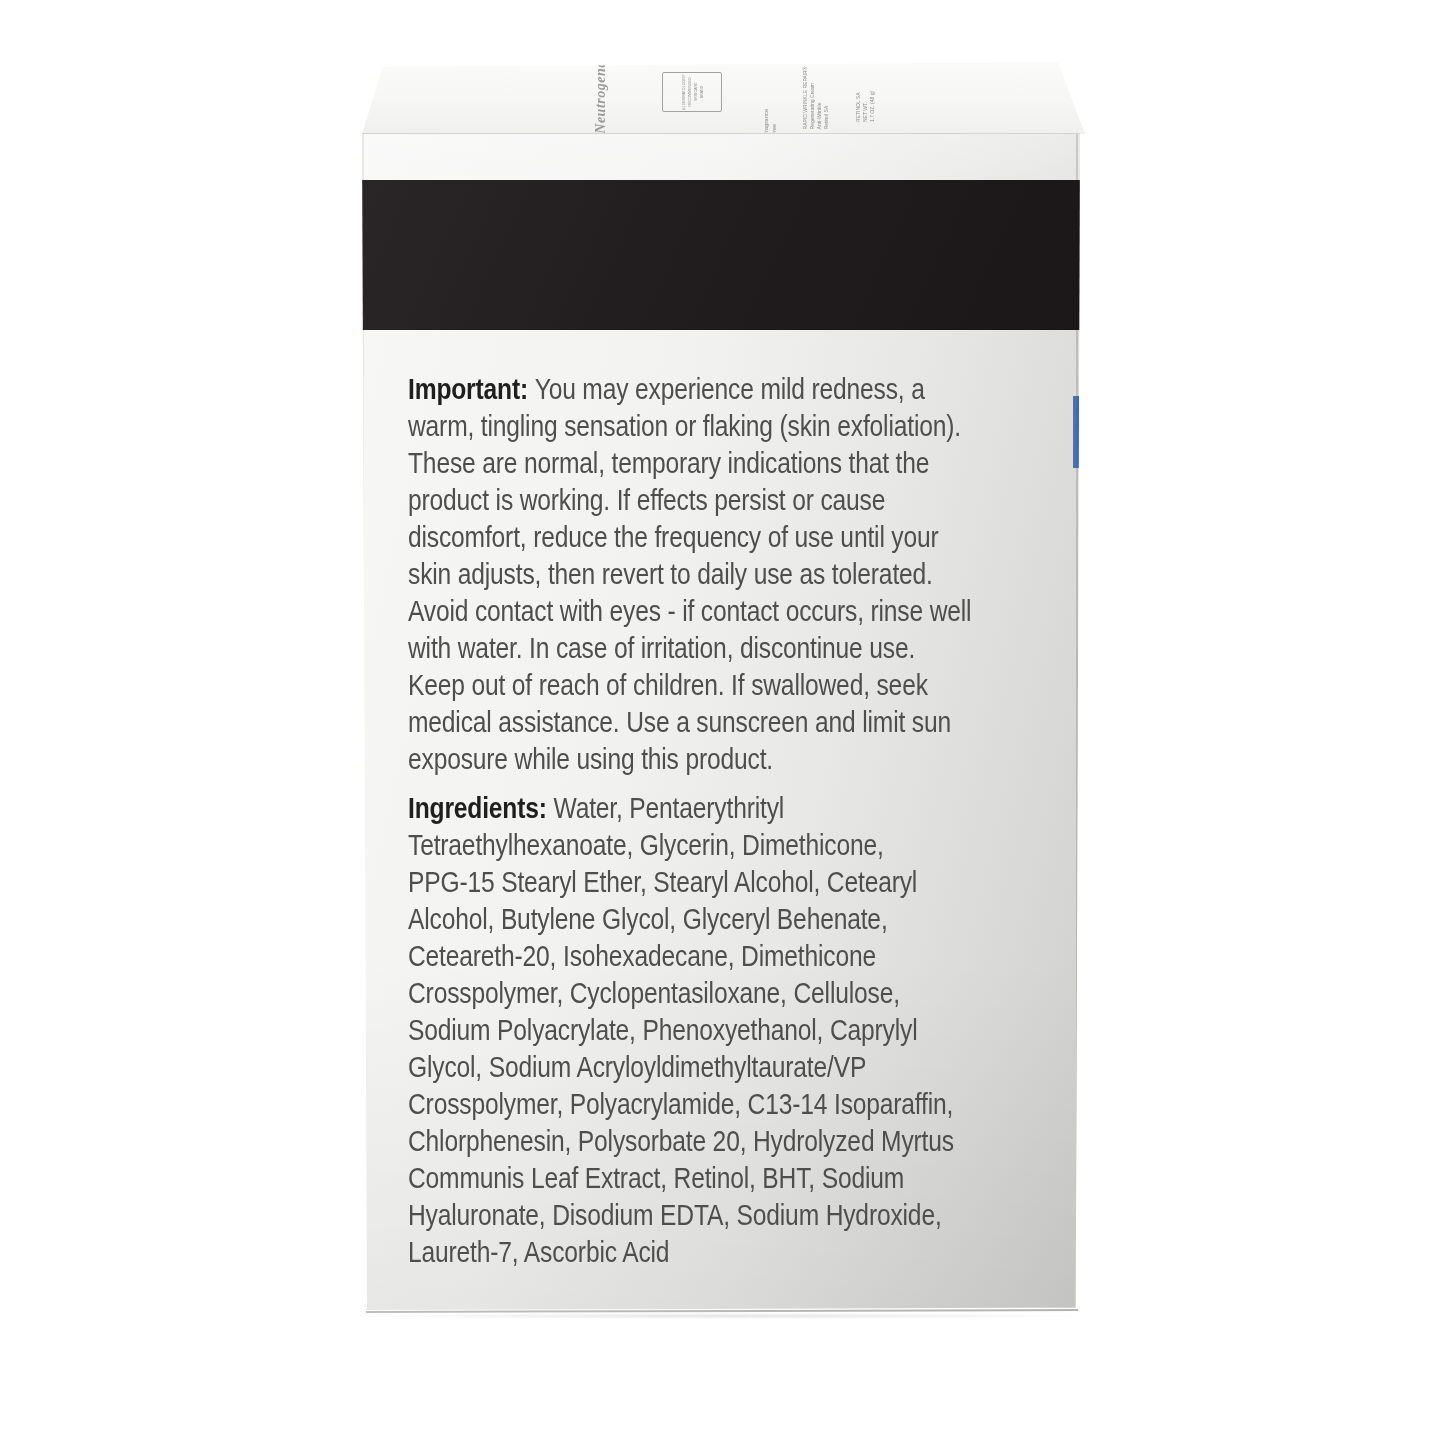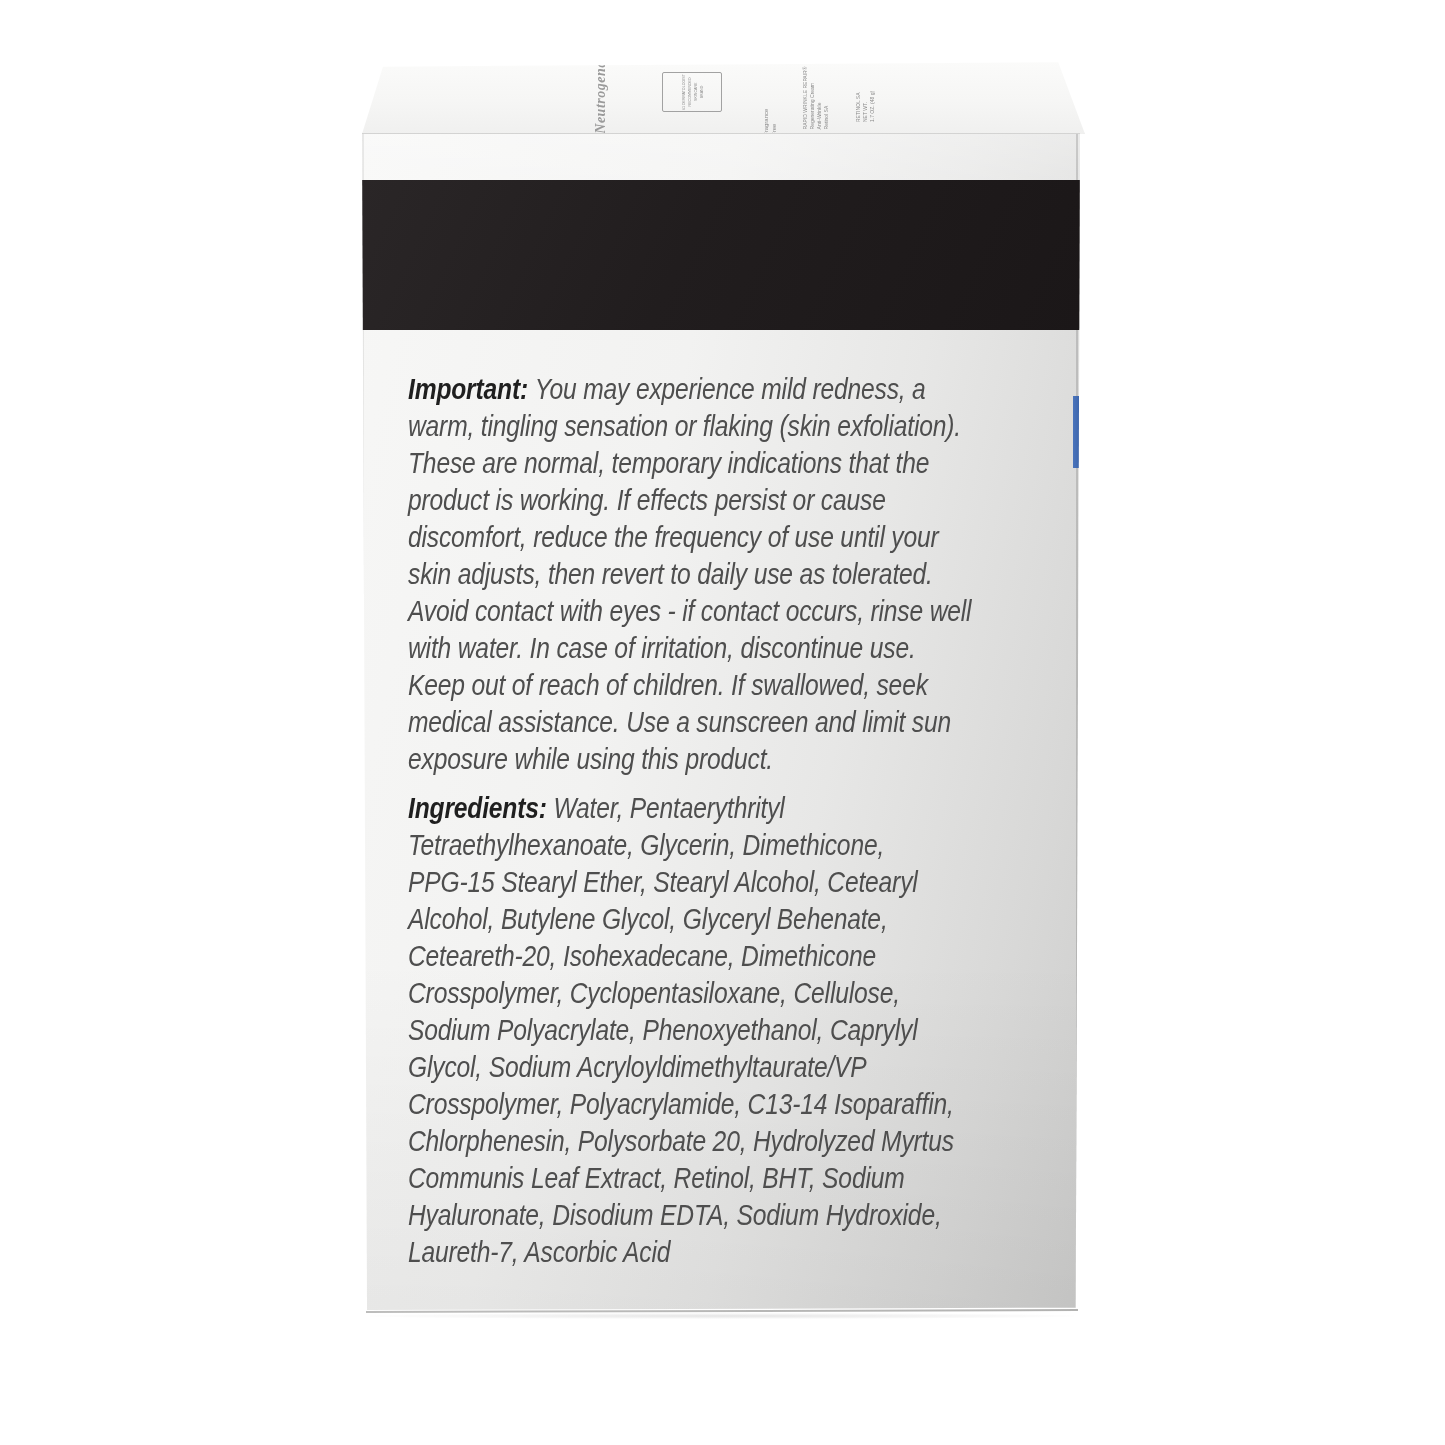--- a/index.html
+++ b/index.html
@@ -31,21 +31,21 @@
   .colB-inner div{font-size:5px;line-height:7px;color:#8a8a8a;white-space:nowrap;}
 
   .fold-line{position:absolute;left:362px;top:133px;width:718px;height:3px;
     background:linear-gradient(to bottom,#cfcfce,#e9e9e8);}
 
   
   .front{position:absolute;left:362px;top:134px;width:718px;height:1176px;
     background:
       linear-gradient(to bottom,rgba(255,255,255,0.35) 0%,rgba(255,255,255,0) 10%,rgba(0,0,0,0) 70%,rgba(0,0,0,0.05) 100%),
       linear-gradient(103deg,#f7f7f6 0%,#f2f2f1 38%,#e7e7e6 62%,#d8d8d7 85%,#cdcdcc 100%);
-    clip-path:polygon(0 0,100% 0,99.4% 99.8%,0.7% 100%);font-style:italic;}
+    clip-path:polygon(0 0,100% 0,99.4% 99.8%,0.7% 100%);}
   .front-right-edge{position:absolute;right:2px;top:0;bottom:4px;width:2px;background:rgba(0,0,0,0.14);}
   .front-left-edge{position:absolute;left:0;top:0;bottom:0;width:2px;background:rgba(0,0,0,0.07);}
 
   .black-band{position:absolute;left:0;top:46px;width:100%;height:150px;
     background:linear-gradient(115deg,#2a2627 0%,#211d1e 45%,#1b1718 100%);}
 
   .blue-stripe{position:absolute;left:711px;top:262px;width:8px;height:72px;
     background:linear-gradient(to right,#4a74bc,#3a62a8);}
 
   

